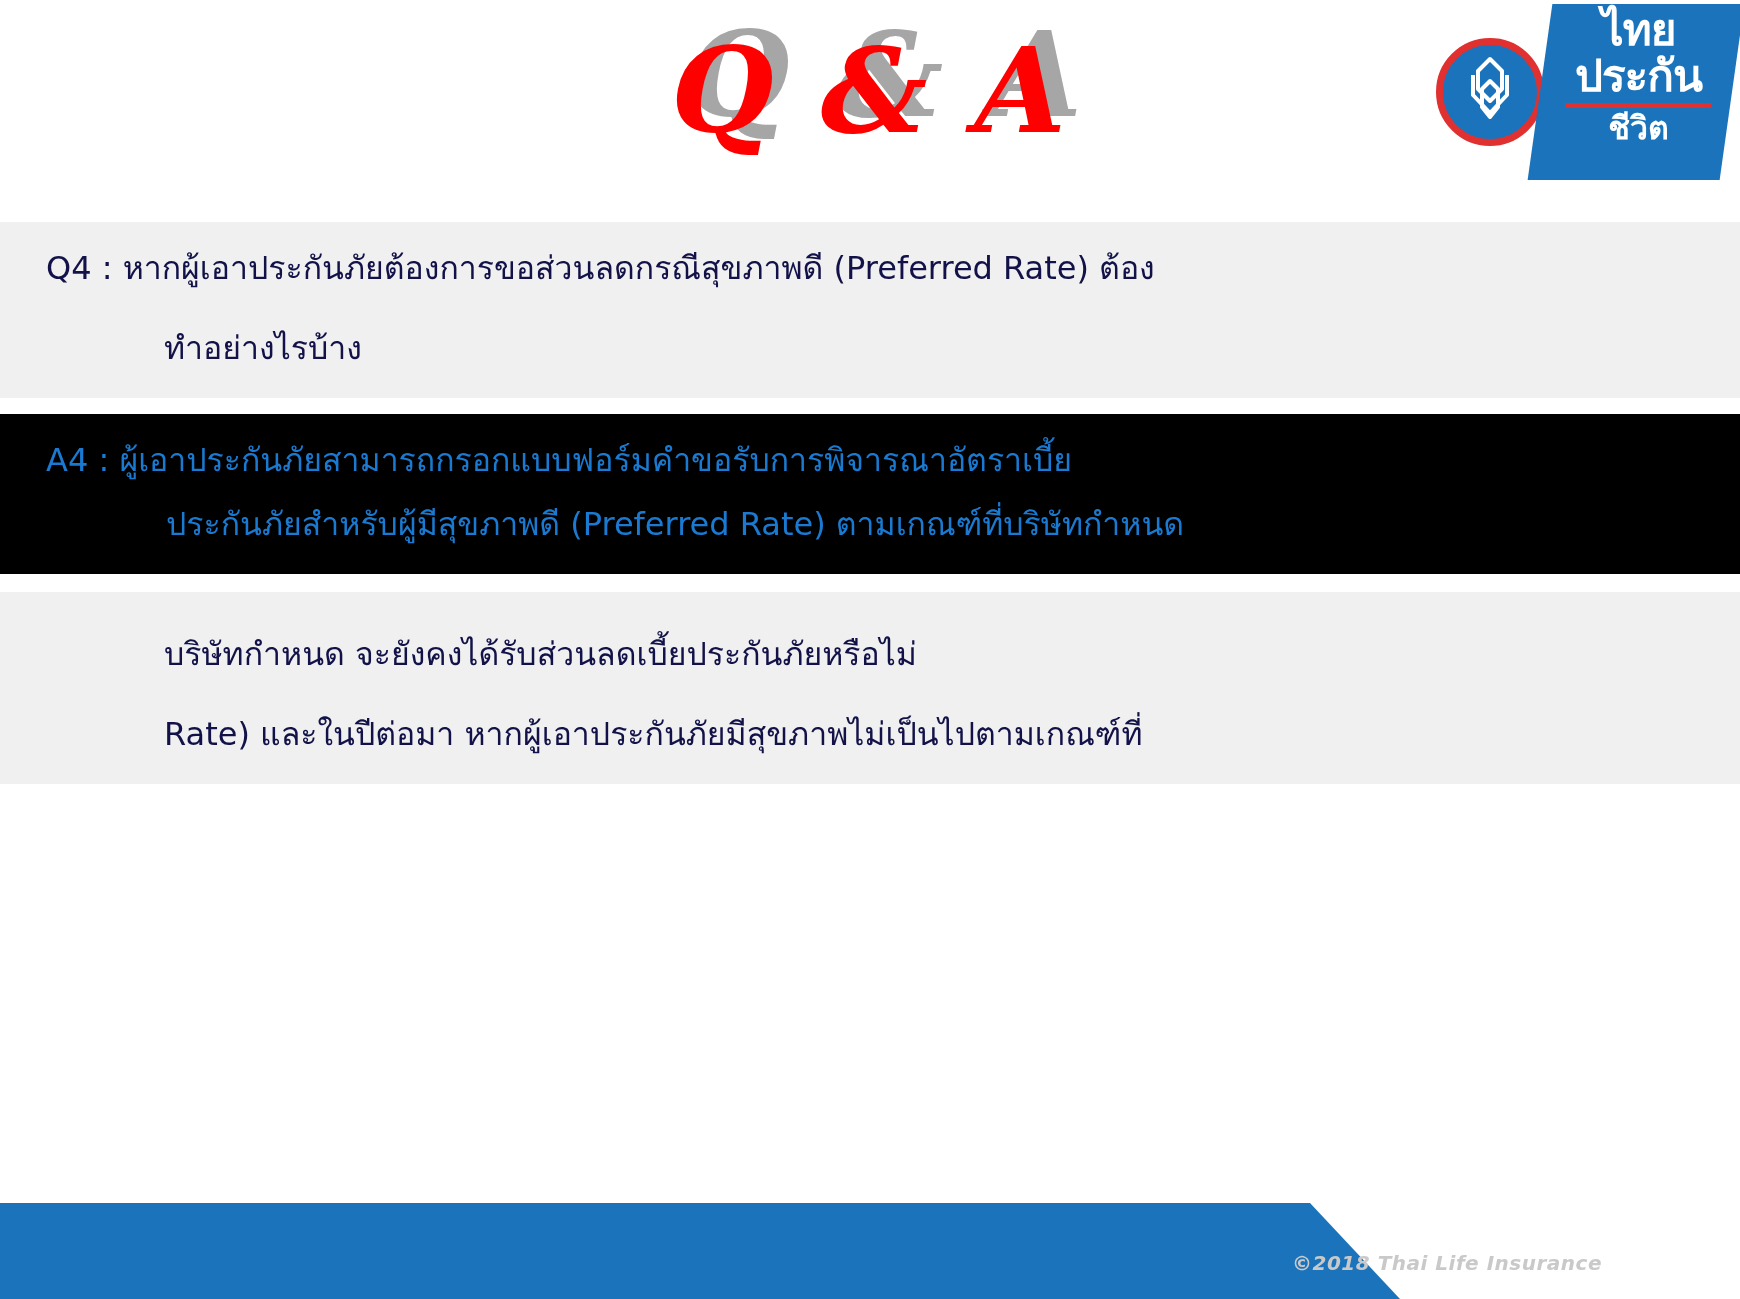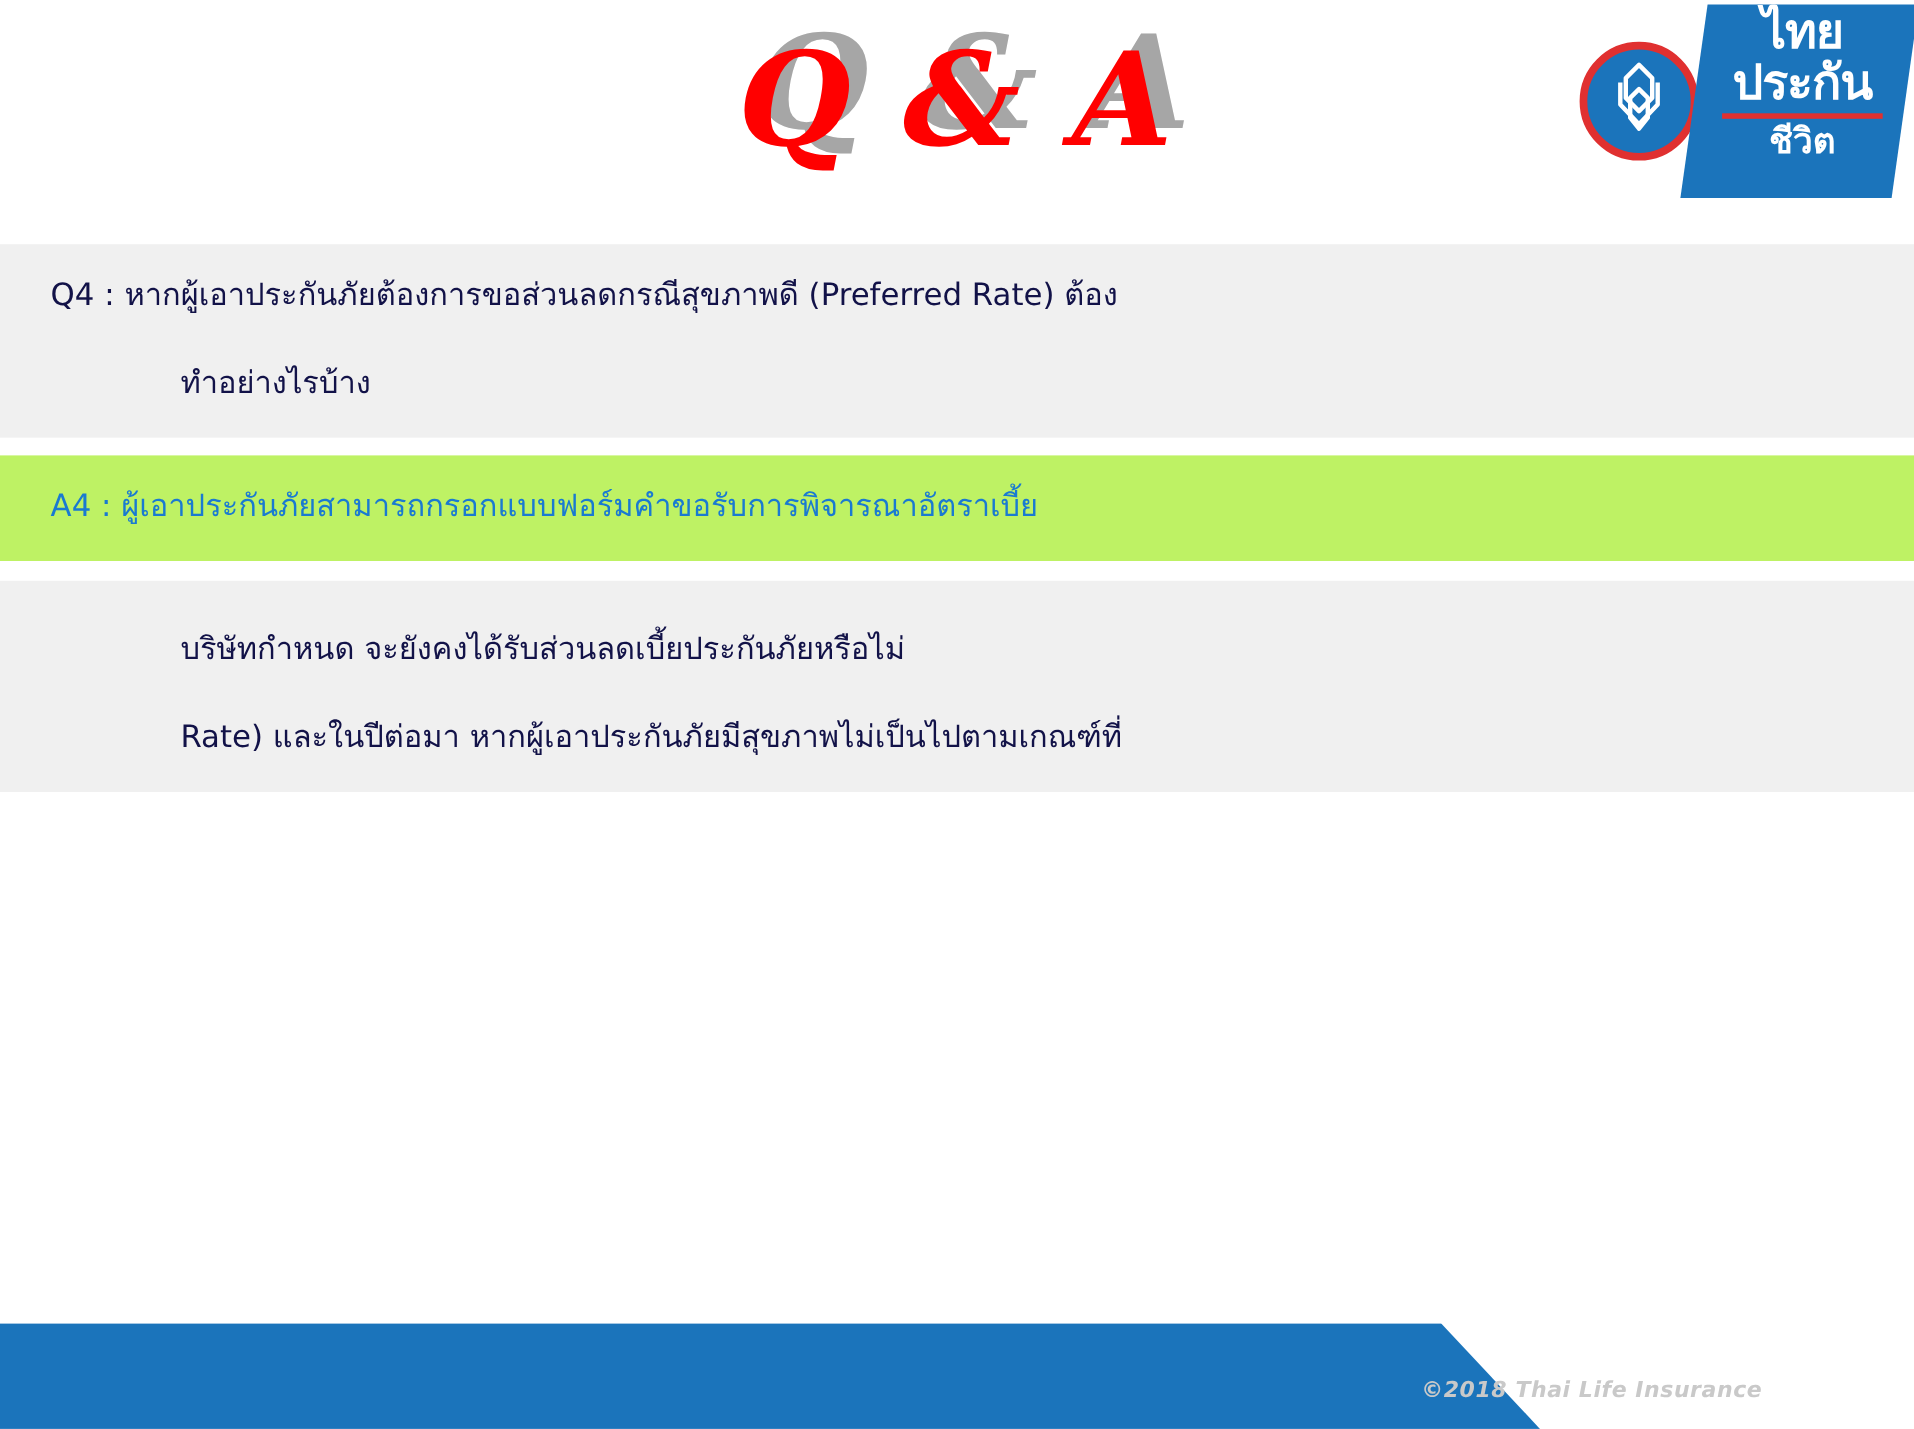--- a/index.html
+++ b/index.html
@@ -98,25 +98,25 @@
     left: 0; top: 222px;
     width: 1740px;
   }
   .block {
     padding: 14px 34px 18px 46px;
   }
   .block.q {
     background: #f0f0f0;
   }
   .block.a {
-    background: #bef264;
+    background: #000000;
   }
   .line {
     font-family: "DejaVu Sans", "Liberation Sans", sans-serif;
-    font-size: 28px;
+    font-size: 32px;
     line-height: 64px;
     white-space: nowrap;
   }
   .block.q .line { color: #121248; }
   .block.a .line { color: #1a7ad1; }
   .indent { padding-left: 118px; margin-top: 16px; }
   .indent-a { padding-left: 120px; }
 
   .spacer-q4a4 { height: 16px; background: #ffffff; }
   .spacer-a4q5 { height: 18px; background: #ffffff; }
@@ -181,20 +181,21 @@
 
     <div class="block q">
       <div class="line">Q4 : หากผู้เอาประกันภัยต้องการขอส่วนลดกรณีสุขภาพดี (Preferred Rate) ต้อง</div>
       <div class="line indent">ทำอย่างไรบ้าง</div>
     </div>
 
     <div class="spacer-q4a4"></div>
 
     <div class="block a">
       <div class="line">A4 : ผู้เอาประกันภัยสามารถกรอกแบบฟอร์มคำขอรับการพิจารณาอัตราเบี้ย</div>
+      <div class="line indent-a">ประกันภัยสำหรับผู้มีสุขภาพดี (Preferred Rate) ตามเกณฑ์ที่บริษัทกำหนด</div>
     </div>
 
     <div class="spacer-a4q5"></div>
 
     <div class="block q">
       <div class="line indent">บริษัทกำหนด จะยังคงได้รับส่วนลดเบี้ยประกันภัยหรือไม่</div>
       <div class="line indent">Rate) และในปีต่อมา หากผู้เอาประกันภัยมีสุขภาพไม่เป็นไปตามเกณฑ์ที่</div>
     </div>
 
     <div class="spacer-q5a5"></div>

